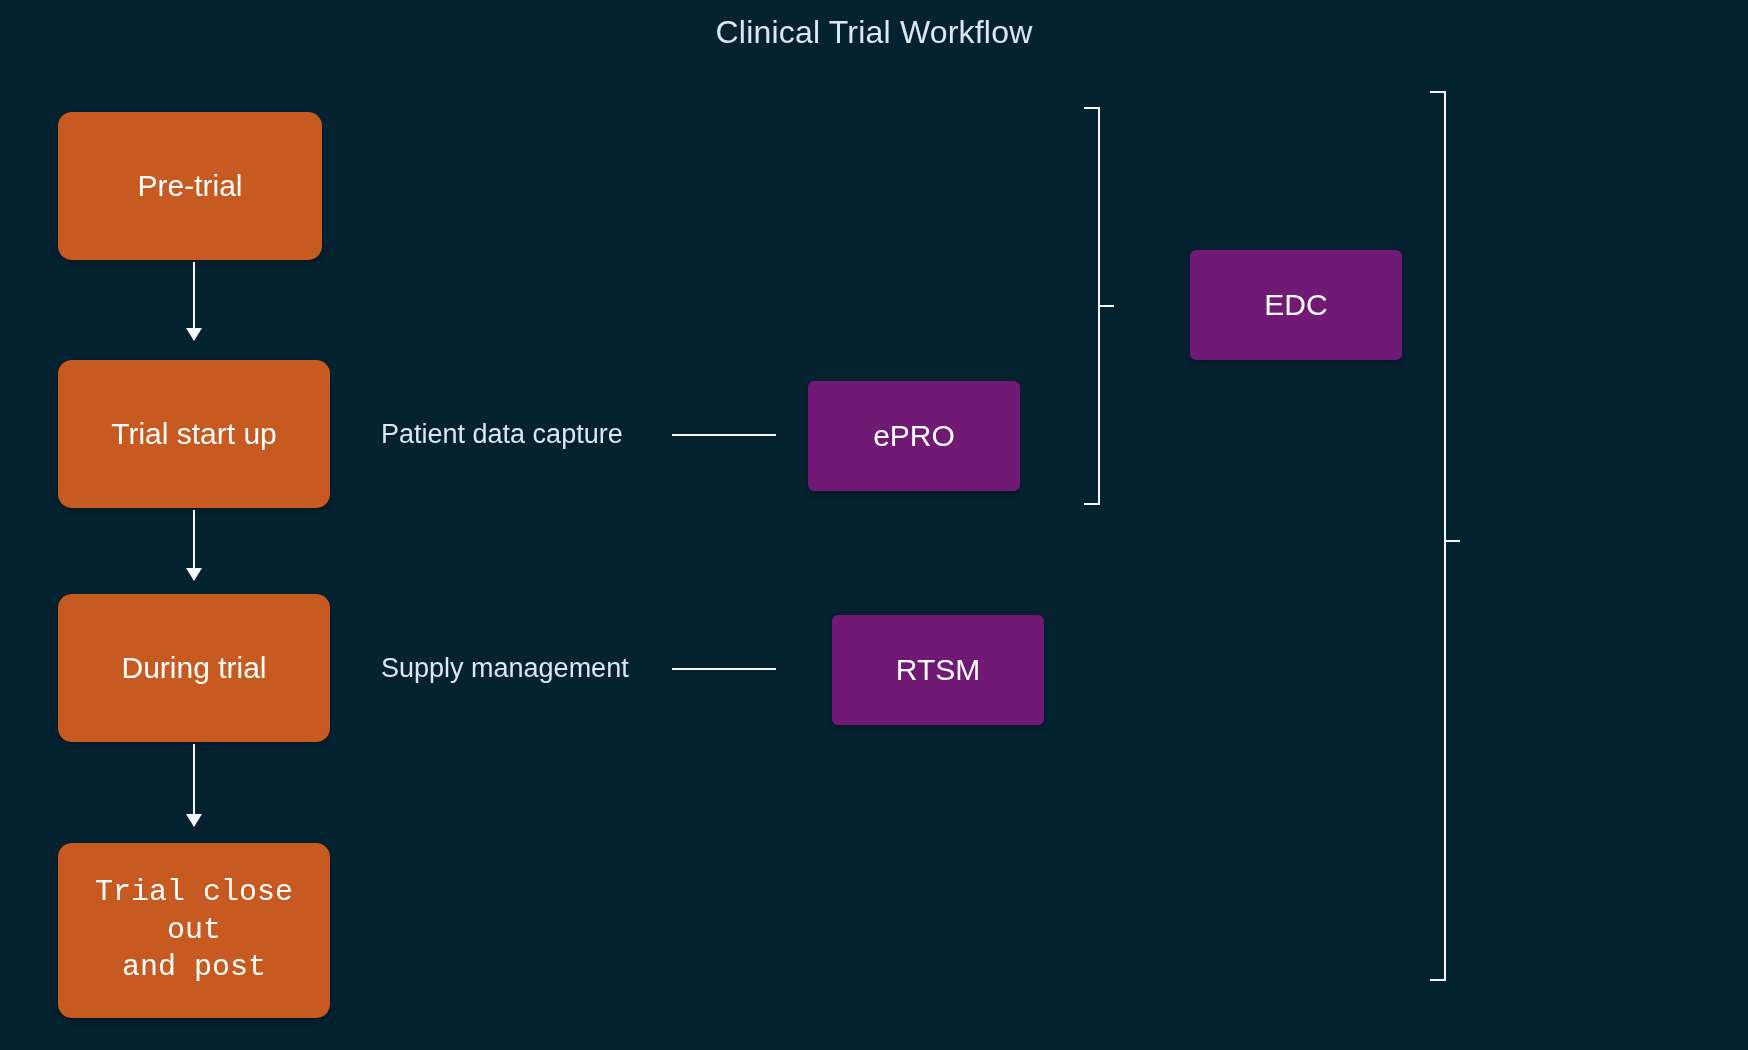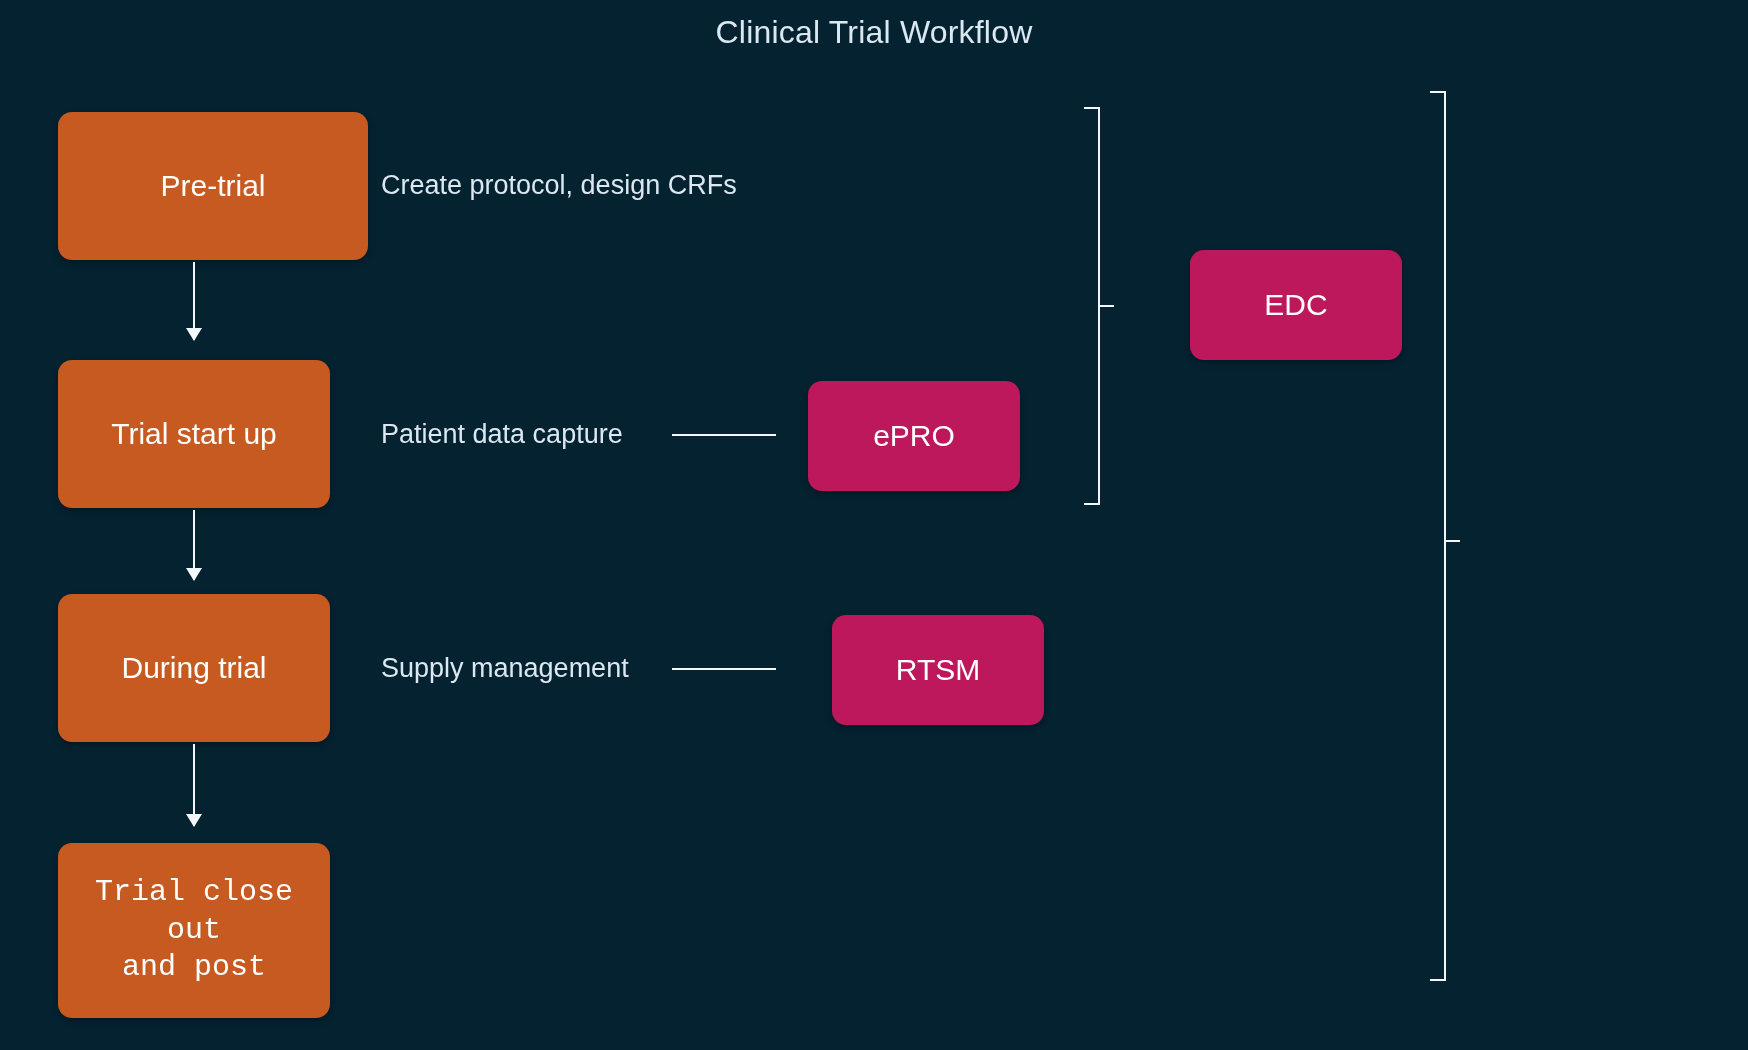--- a/index.html
+++ b/index.html
@@ -46,22 +46,22 @@
     text-align: center;
     line-height: 1.25;
     box-shadow: 0 3px 6px rgba(0,0,0,0.30);
     padding: 0 10px;
     box-sizing: border-box;
   }
 
   
   .sys-box {
     position: absolute;
-    background: #be185d;
-    border-radius: 14px;
+    background: #701a75;
+    border-radius: 6px;
     color: #ffffff;
     font-size: 30px;
     font-weight: 400;
     display: flex;
     align-items: center;
     justify-content: center;
     text-align: center;
     box-shadow: 0 3px 6px rgba(0,0,0,0.30);
     box-sizing: border-box;
   }
@@ -118,34 +118,33 @@
     background: #f3f7fa;
   }
 </style>
 </head>
 <body>
 
 <div id="canvas">
 
   <div class="title">Clinical Trial Workflow</div>
 
-  <div class="stage-box" style="left:58px; top:112px; width:310px; height:148px;">Pre-trial</div>
+  <div class="stage-box" style="left:58px; top:112px; width:264px; height:148px;">Pre-trial</div>
 
   <div class="stage-box" style="left:58px; top:360px; width:272px; height:148px;">Trial start up</div>
 
   <div class="stage-box" style="left:58px; top:594px; width:272px; height:148px;">During trial</div>
 
   <div class="stage-box" style="left:58px; top:843px; width:272px; height:175px; white-space:pre-line;font-family:Liberation Mono, monospace;">Trial close out
 and post</div>
 
   <div class="arrow" style="left:193px; top:262px; height:78px;"></div>
   <div class="arrow" style="left:193px; top:510px; height:70px;"></div>
   <div class="arrow" style="left:193px; top:744px; height:82px;"></div>
 
-  <div class="desc" style="left:381px; top:170px;">Create protocol, design CRFs</div>
 
   <div class="desc" style="left:381px; top:419px;">Patient data capture</div>
 
   <div class="desc" style="left:381px; top:653px;">Supply management</div>
 
 
   <div class="connector" style="left:672px; top:434px; width:104px;"></div>
   <div class="connector" style="left:672px; top:668px; width:104px;"></div>
 
   <div class="sys-box" style="left:808px; top:381px; width:212px; height:110px;">ePRO</div>

